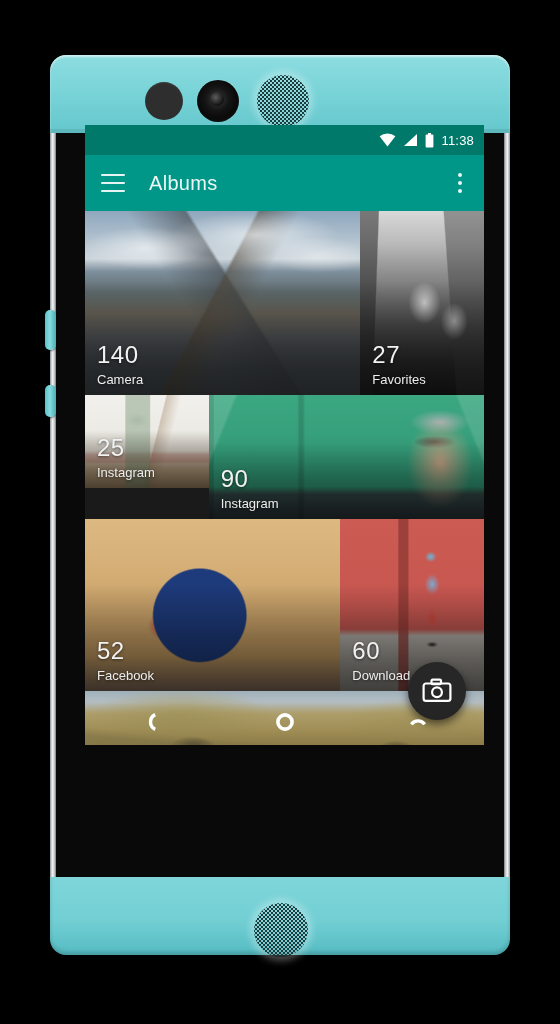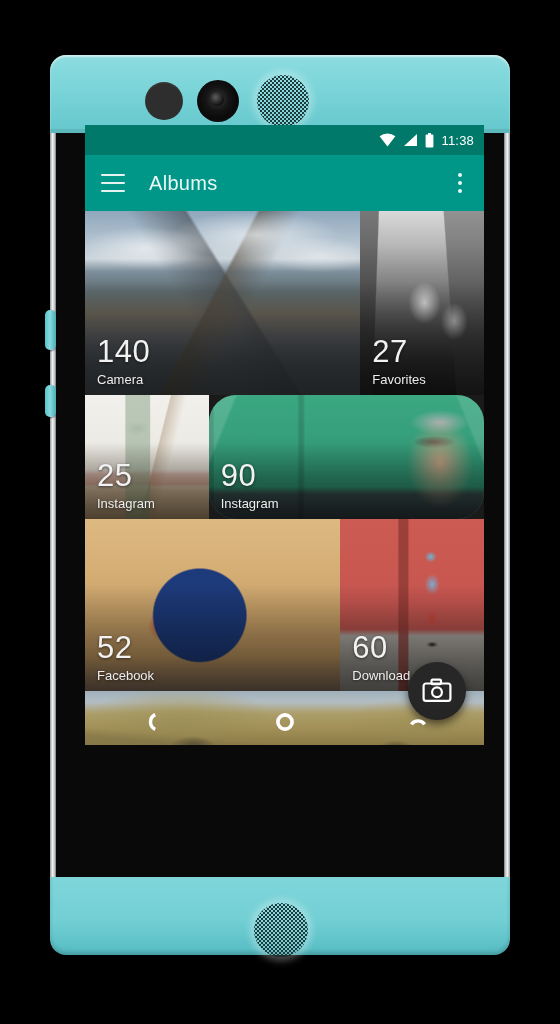--- a/index.html
+++ b/index.html
@@ -132,21 +132,21 @@
   .tile{ position:relative; overflow:hidden; }
   .tile .art{ position:absolute; inset:0; }
   .tile .shade{
     position:absolute; inset:0;
     background:linear-gradient(180deg, rgba(0,0,0,0) 38%, rgba(0,0,0,.30) 68%, rgba(0,0,0,.55) 100%);
   }
   .tile .label{
     position:absolute; left:12px; bottom:8px; color:#fff;
     text-shadow:0 1px 3px rgba(0,0,0,.55);
   }
-  .tile .count{ font-size:31px; font-weight:300; line-height:1; letter-spacing:.5px;
+  .tile .count{ font-size:24px; font-weight:300; line-height:1; letter-spacing:.5px;
                 color:#f2f2f2; }
   .tile .name{ font-size:13px; margin-top:5px; color:#ededed; white-space:nowrap; }
 
   
   .art-mountain{
     background:
       linear-gradient(180deg,#8fa7bd 0%,#aebfcd 14%,#cdd6dc 26%, #7d8f9c 33%,
                       #5f6b6e 44%, #6b665b 56%, #53565a 70%, #3c4247 85%, #2f3538 100%);
   }
   .art-mountain::after{
@@ -325,29 +325,29 @@
             <div class="tile" style="flex: 31 0 0px; height: 184px;">
               <div class="art art-bw"></div>
               <div class="shade"></div>
               <div class="label">
                 <div class="count">27</div>
                 <div class="name">Favorites</div>
               </div>
             </div>
           </div>
           <div class="row" style="height: 124px;">
-            <div class="tile" style="flex: 31 0 0px; height: 124px;">
+            <div class="tile" style="flex: 31 0 0px; height: 93px;">
               <div class="art art-interior"></div>
               <div class="shade"></div>
               <div class="label">
                 <div class="count">25</div>
                 <div class="name">Instagram</div>
               </div>
             </div>
-            <div class="tile" style="flex: 69 0 0px; height: 124px; border-radius: 27px;">
+            <div class="tile" style="flex: 69 0 0px; height: 124px;">
               <div class="art art-greendoor"></div>
               <div class="shade"></div>
               <div class="label">
                 <div class="count">90</div>
                 <div class="name">Instagram</div>
               </div>
             </div>
           </div>
           <div class="row" style="height: 172px; border-radius: 30px;">
             <div class="tile" style="flex: 64 0 0px; height: 172px;">

